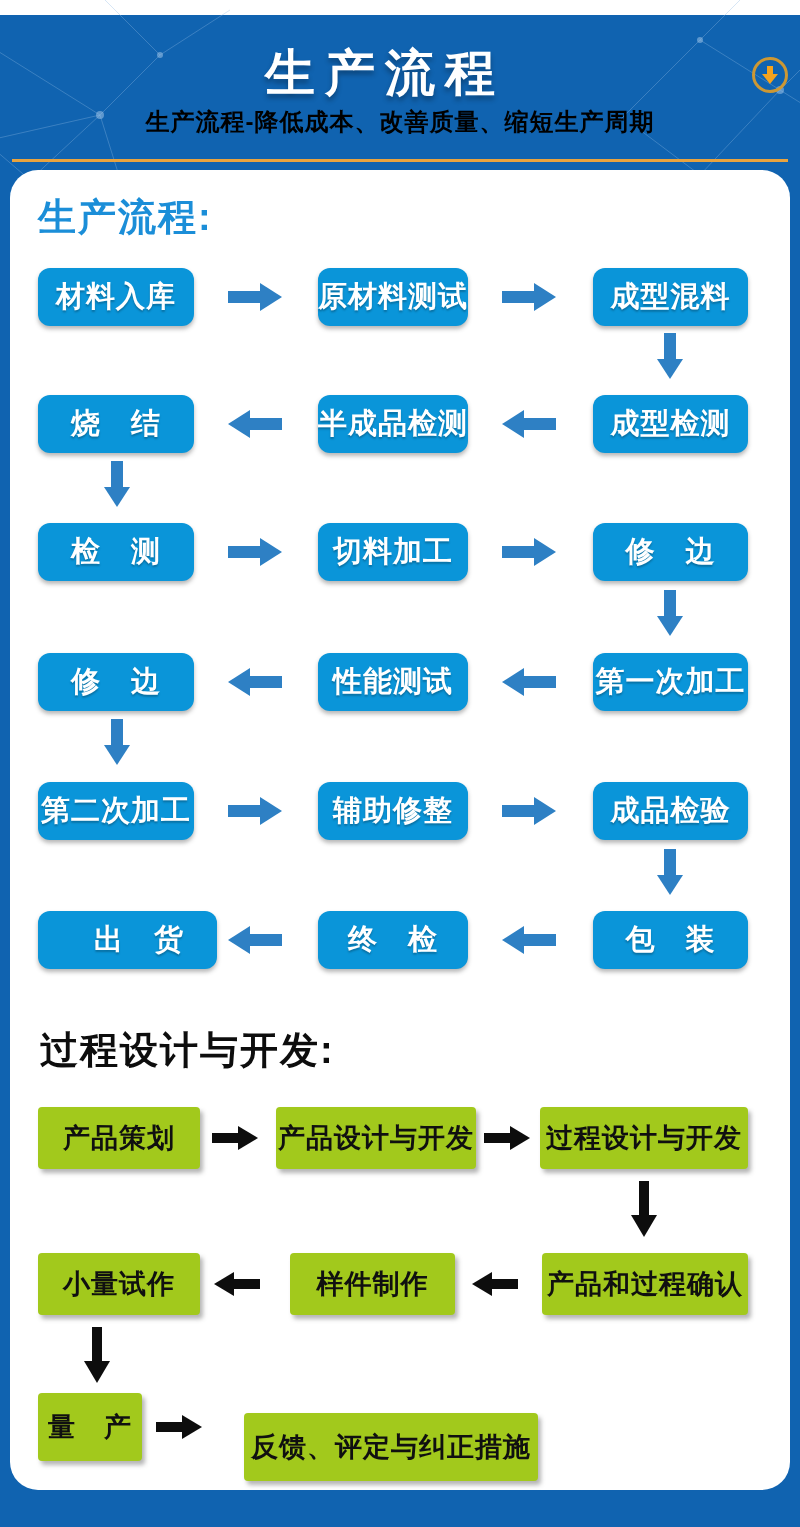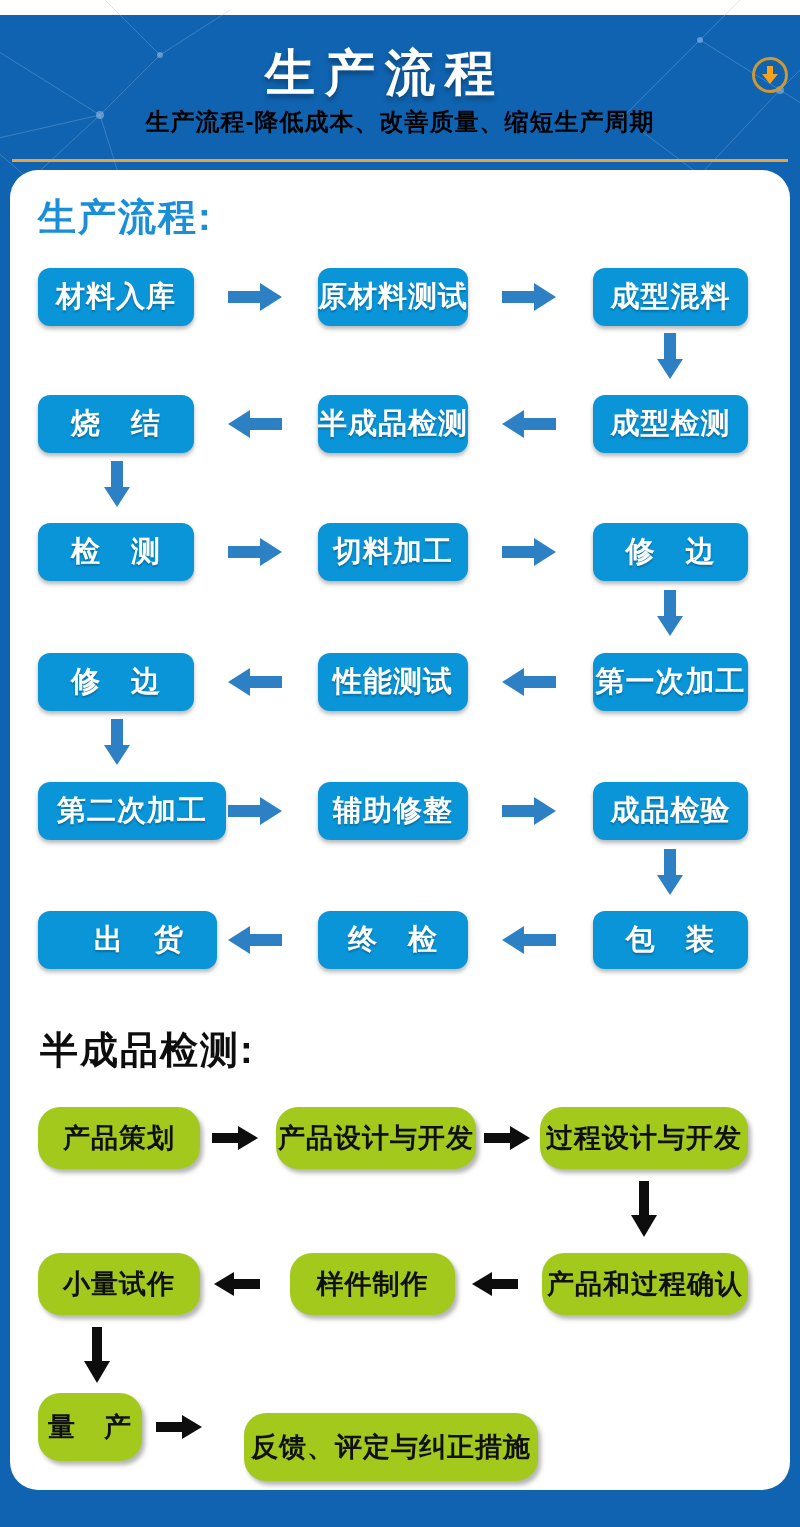--- a/index.html
+++ b/index.html
@@ -40,21 +40,21 @@
     color:#0d0d0d;letter-spacing:2px;
   }
 
   .bb{
     position:absolute;height:58px;background:#0a95d9;border-radius:12px;
     color:#ffffff;display:flex;align-items:center;justify-content:center;
     font-size:29px;font-weight:600;letter-spacing:1px;
     box-shadow:0 3px 4px rgba(50,50,50,.35);text-shadow:0 2px 2px rgba(0,0,0,.25);
   }
   .gb{
-    position:absolute;height:62px;background:#a2c91c;border-radius:22px;
+    position:absolute;height:62px;background:#a2c91c;border-radius:4px;
     color:#101010;display:flex;align-items:center;justify-content:center;
     font-size:27px;font-weight:700;letter-spacing:1px;
     box-shadow:3px 4px 4px rgba(110,110,110,.5);
   }
 
   
   .ar{position:absolute;width:54px;height:28px;}
   .ar .stem{position:absolute;left:0;top:8px;width:32px;height:12px;background:#2e80c4;}
   .ar .head{position:absolute;left:32px;top:0;width:0;height:0;
     border-top:14px solid transparent;border-bottom:14px solid transparent;border-left:22px solid #2e80c4;}
@@ -168,21 +168,21 @@
   <div class="ar flip" style="left:492px;top:498px;">
       <div class="stem"></div>
       <div class="head"></div>
     </div>
   <div class="bb" style="left:583px;top:483px;width:155px;">第一次加工</div>
   <div class="av" style="left:94px;top:549px;">
       <div class="stem"></div>
       <div class="head"></div>
     </div>
 
-  <div class="bb" style="left:28px;top:612px;width:188px;">第二次加工</div>
+  <div class="bb" style="left:28px;top:612px;width:156px;">第二次加工</div>
   <div class="ar" style="left:218px;top:627px;">
       <div class="stem"></div>
       <div class="head"></div>
     </div>
   <div class="bb" style="left:308px;top:612px;width:150px;">辅助修整</div>
   <div class="ar" style="left:492px;top:627px;">
       <div class="stem"></div>
       <div class="head"></div>
     </div>
   <div class="bb" style="left:583px;top:612px;width:155px;">成品检验</div>
@@ -196,21 +196,21 @@
       <div class="stem"></div>
       <div class="head"></div>
     </div>
   <div class="bb" style="left:308px;top:741px;width:150px;">终　检</div>
   <div class="ar flip" style="left:492px;top:756px;">
       <div class="stem"></div>
       <div class="head"></div>
     </div>
   <div class="bb" style="left:583px;top:741px;width:155px;">包　装</div>
 
-  <div class="h-black">半成品检测:</div>
+  <div class="h-black">过程设计与开发:</div>
 
   <div class="gb" style="left:28px;top:937px;width:162px;">产品策划</div>
   <div class="arb" style="left:202px;top:956px;">
       <div class="stem"></div>
       <div class="head"></div>
     </div>
   <div class="gb" style="left:266px;top:937px;width:200px;">产品设计与开发</div>
   <div class="arb" style="left:474px;top:956px;">
       <div class="stem"></div>
       <div class="head"></div>

